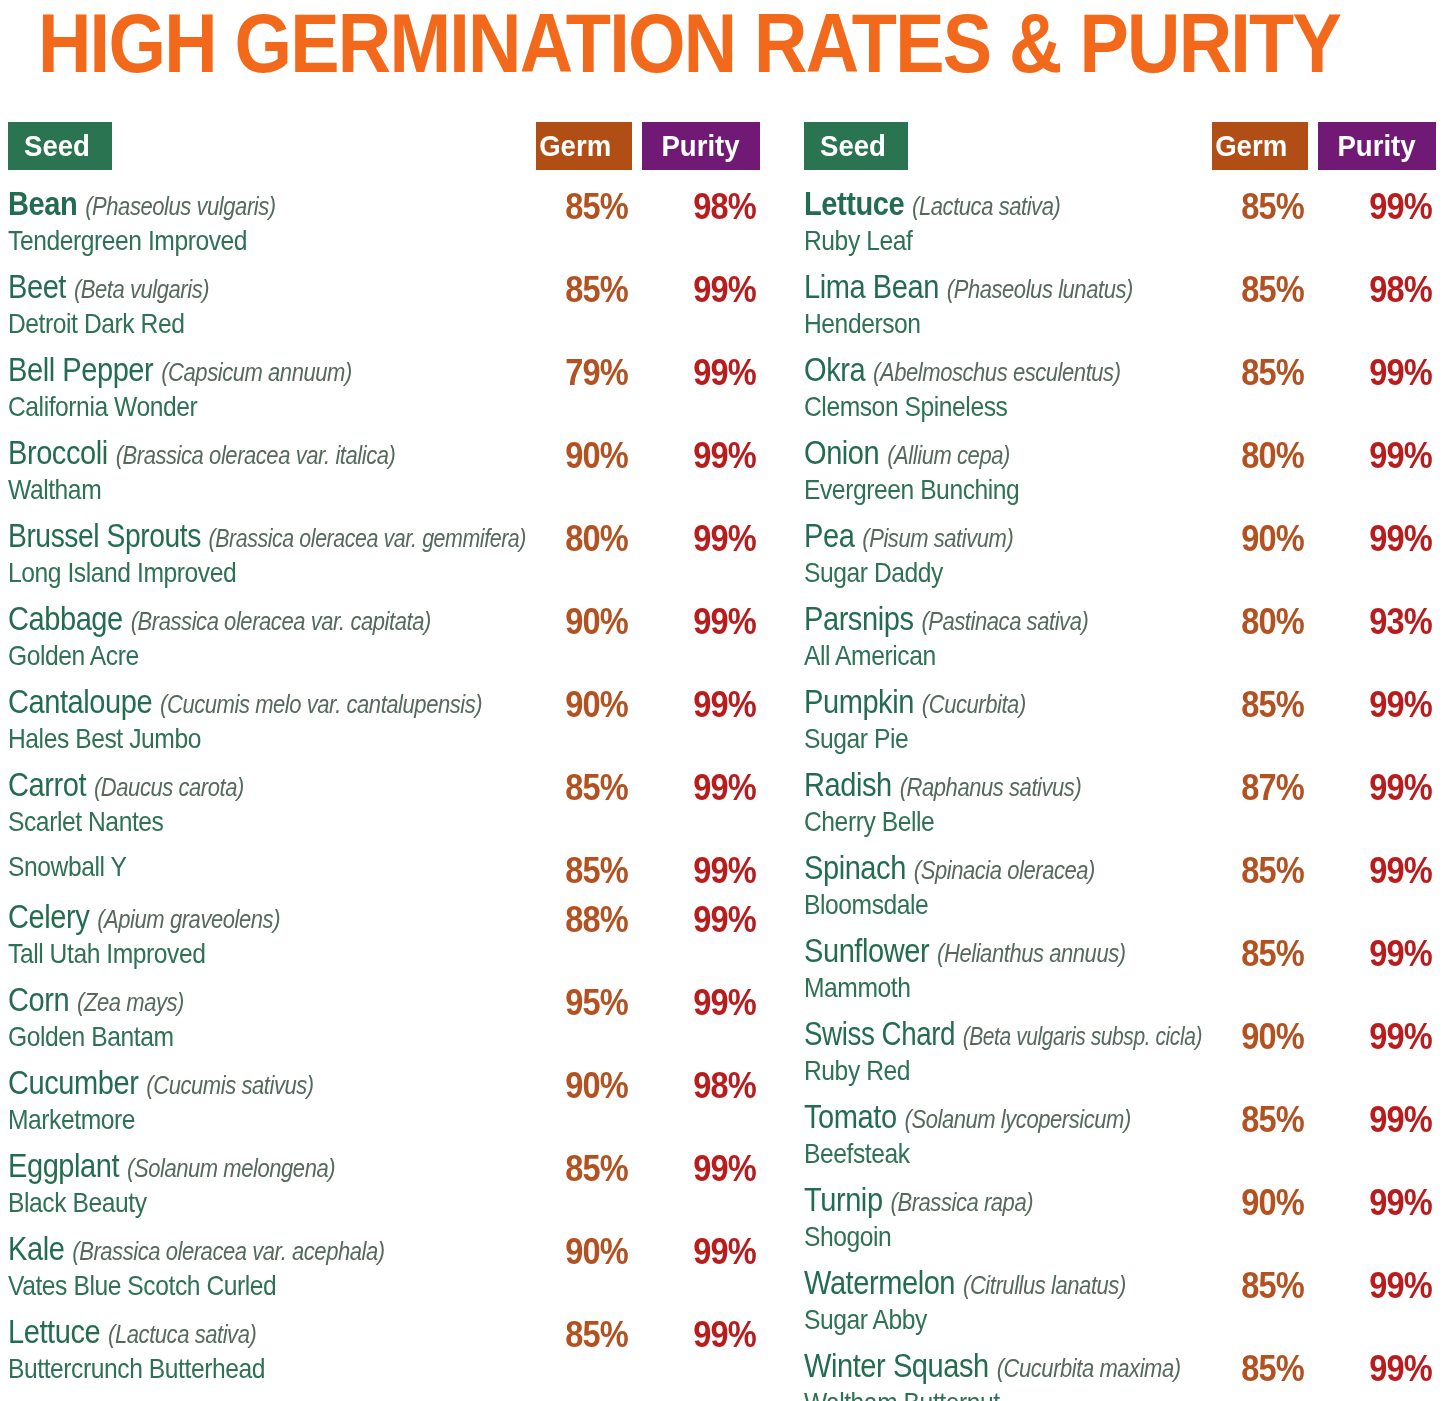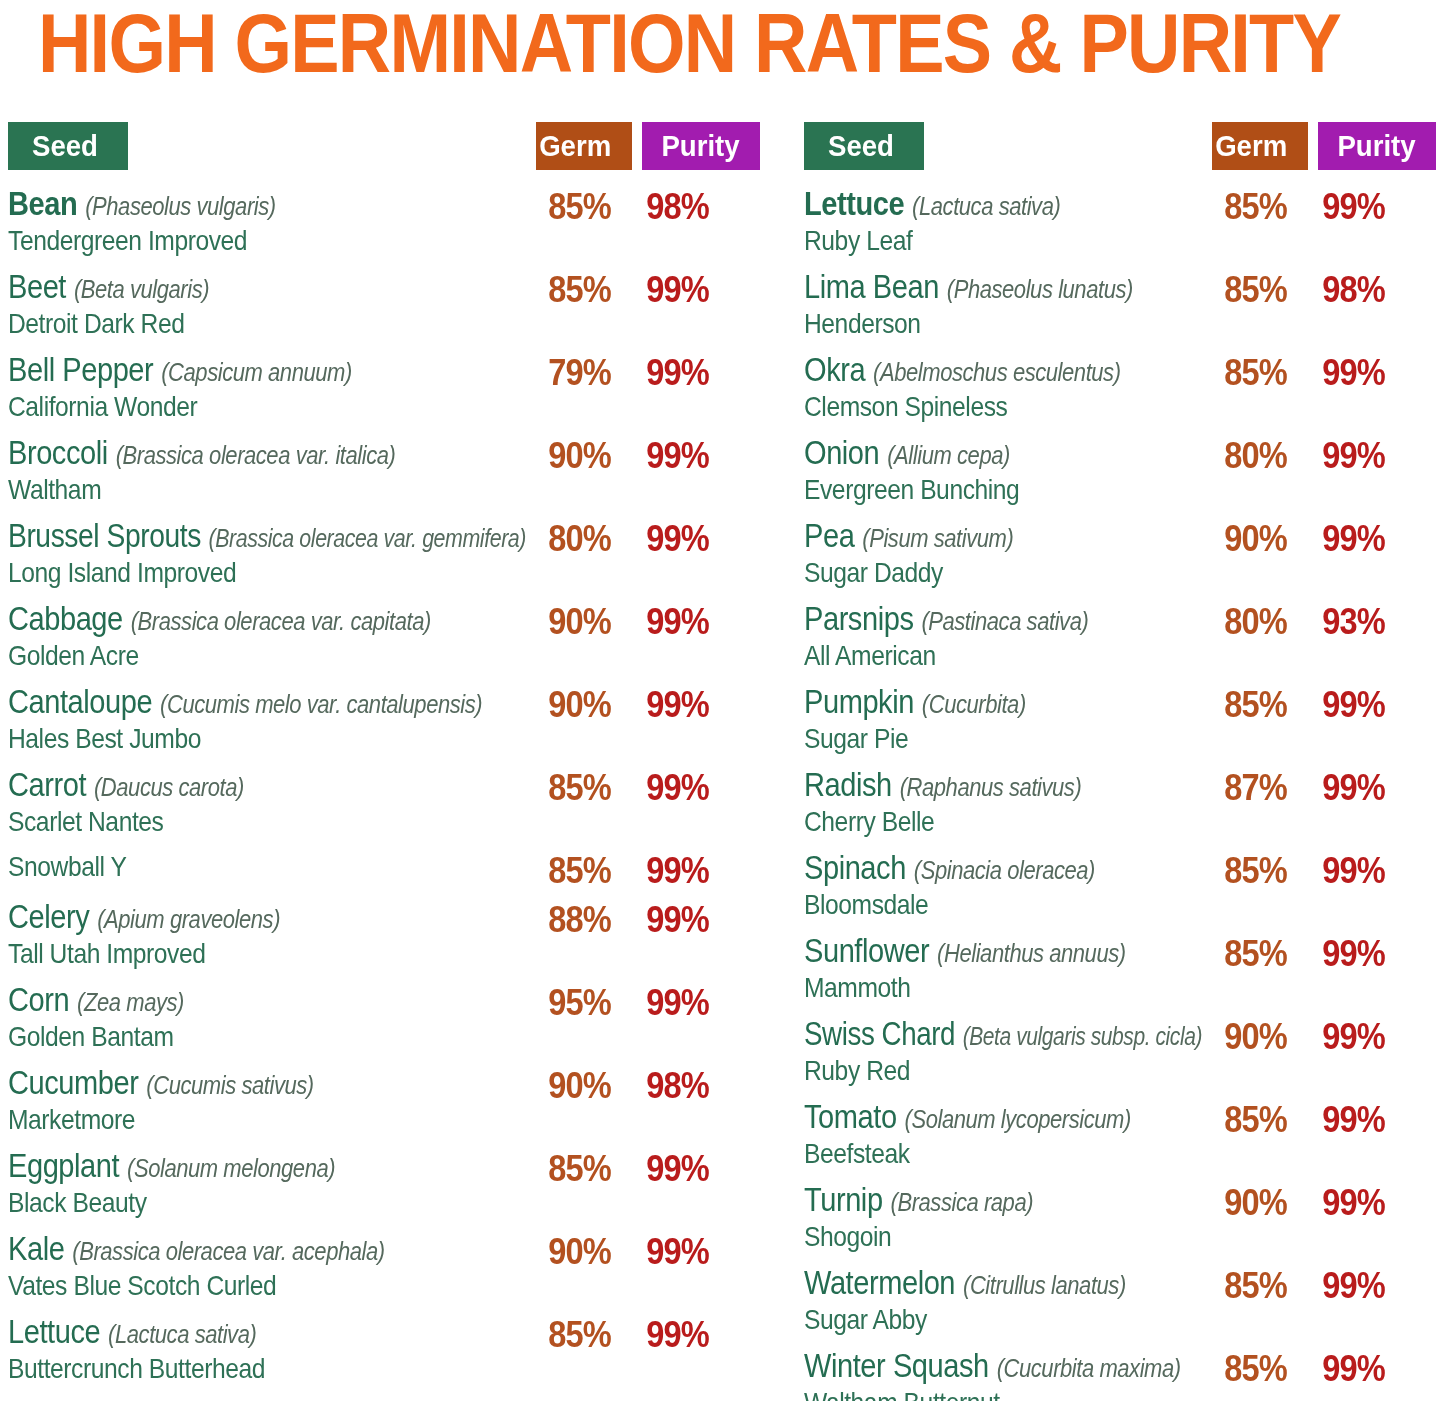--- a/index.html
+++ b/index.html
@@ -22,36 +22,36 @@
 
   
   .columns{display:grid;grid-template-columns:752px 632px;column-gap:44px;margin-top:38px;}
 
   .col-header{display:grid;grid-template-columns:1fr 96px 118px;column-gap:10px;margin-bottom:16px;}
   .badge{
     height:48px;line-height:48px;color:#ffffff;font-weight:bold;font-size:30px;
     box-sizing:border-box;overflow:hidden;
   }
   .badge .squish{transform:scaleX(0.92);}
-  .seed-badge{background:#2A7452;justify-self:start;padding:0 24px;}
+  .seed-badge{background:#2A7452;justify-self:start;padding:0 16px;}
   .seed-badge .squish{transform-origin:0 50%;}
   .germ-badge{background:#B04E16;width:100%;text-align:left;}
-  .purity-badge{background:#a21caf;width:100%;text-align:center;}
+  .purity-badge{background:#701a75;width:100%;text-align:center;}
 
   
-  .row{display:grid;grid-template-columns:1fr 96px 118px;column-gap:2px;margin-bottom:9px;text-decoration:underline;}
+  .row{display:grid;grid-template-columns:1fr 96px 118px;column-gap:10px;margin-bottom:9px;text-decoration:underline;}
   .seed-cell{min-width:0;}
   .name-line{font-size:33px;line-height:35px;color:#246C51;}
   .seed-name{letter-spacing:-0.5px;}
   .seed-name.bold{font-weight:bold;}
   .latin{font-style:italic;font-size:25px;color:#55695D;margin-left:9px;letter-spacing:-0.5px;}
   .variety-line{margin-top:1px;line-height:31px;}
   .variety{font-size:28px;color:#2E7156;letter-spacing:-0.5px;}
   .pct{
-    text-align:left;font-weight:bold;font-size:37px;line-height:38px;padding-top:2px;
+    text-align:right;font-weight:bold;font-size:37px;line-height:38px;padding-top:2px;
     letter-spacing:-1px;
   }
   .pct.germ{color:#B35120;}
   .pct.purity{color:#b91c1c;}
 </style>
 </head>
 <body>
 
 <div class="page">
 

